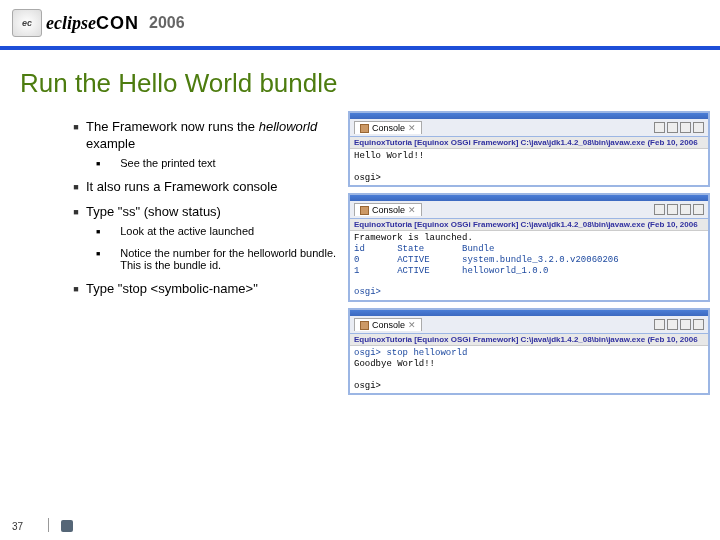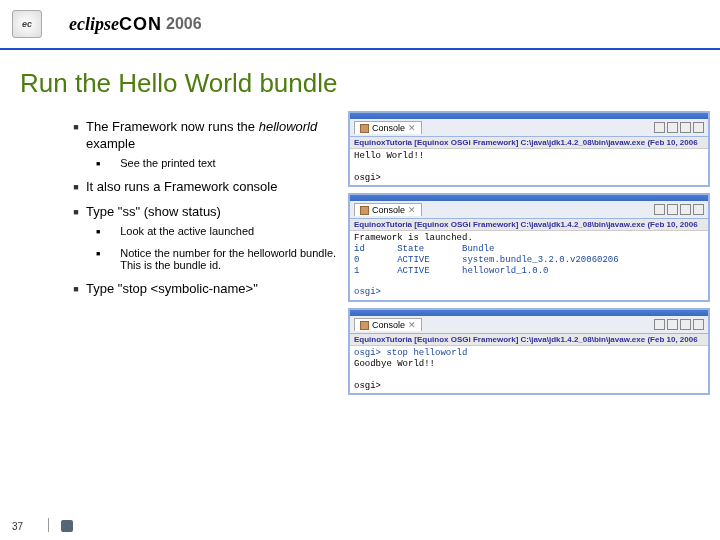--- a/index.html
+++ b/index.html
@@ -1,23 +1,23 @@
 <!DOCTYPE html>
 <html><head>
 <meta charset="utf-8">
 <style>
   * { box-sizing: border-box; margin: 0; padding: 0; }
   body { width: 720px; height: 540px; background: #fff; font-family: Arial, Helvetica, sans-serif; position: relative; overflow: hidden; }
-  .header { height: 50px; display: flex; align-items: center; padding: 0 12px; gap: 8px; border-bottom: 2px solid #1d4ed8; }
+  .header { height: 50px; display: flex; align-items: center; padding: 0 12px; gap: 8px; border-bottom: 4px solid #1d4ed8; }
   .logo-badge { display: flex; align-items: center; gap: 4px; }
   .badge-circle { width: 30px; height: 28px; background: radial-gradient(#fff,#ddd); border: 1px solid #aaa; border-radius: 3px; display: flex; align-items: center; justify-content: center; font-size: 9px; font-style: italic; color: #444; font-weight: bold; }
   .logo-text { font-family: Georgia, serif; font-size: 18px; font-style: italic; }
-  .logo-eclips { font-weight: bold; margin-left: 23px; }
+  .logo-eclips { font-weight: bold; }
   .con-box { font-weight: bold; font-family: Arial; font-style: normal; letter-spacing: 1px; }
-  .year { font-size: 16px; font-weight: bold; color: #666; font-family: Arial; }
+  .year { font-size: 16px; font-weight: bold; color: #666; margin-left: 6px; font-family: Arial; }
   .title { font-size: 26px; color: #4d7c0f; padding: 18px 20px 12px; font-weight: normal; }
   .content { display: flex; padding: 0 10px 0 60px; gap: 8px; }
   .left-col { flex: 0 0 280px; }
   .bullet1 { margin: 8px 0 4px 12px; font-size: 13px; display: flex; gap: 6px; }
   .square { color: #333; font-size: 9px; position: relative; top: 3px; width: 8px; text-align: center; }
   .bullet1-text { flex: 1; line-height: 1.3; }
   .italic { font-style: italic; }
   .bullet2 { margin: 4px 0 10px 36px; font-size: 11px; display: flex; gap: 20px; }
   .sq2 { font-size: 7px; position: relative; top: 3px; }
   .right-col { flex: 1; display: flex; flex-direction: column; gap: 6px; }

